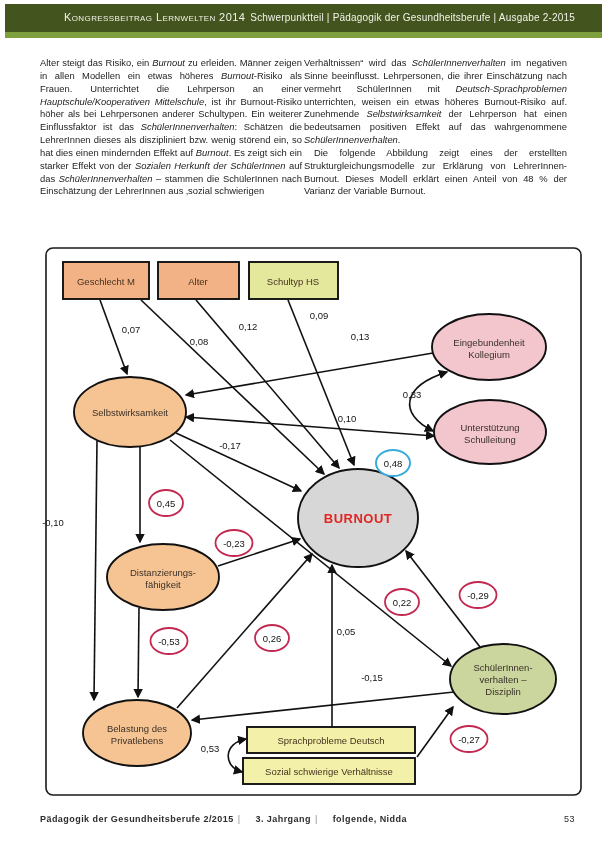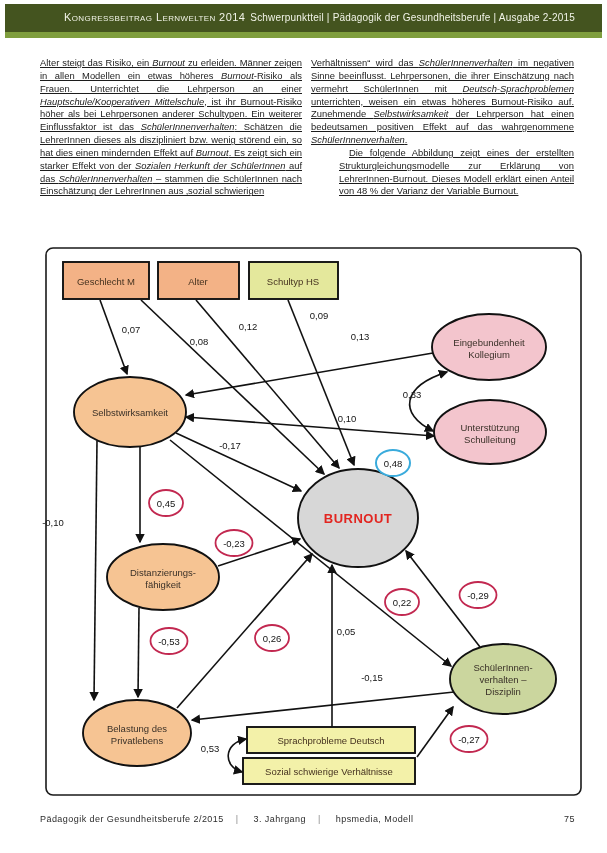--- a/index.html
+++ b/index.html
@@ -7,36 +7,36 @@
         font-family:"Liberation Sans", sans-serif;}
   
   .header-bar{position:absolute;left:5px;right:5px;top:4px;height:28px;background:#44541f;}
   .header-rule{position:absolute;left:5px;right:5px;top:32px;height:6px;background:#7f9e3e;}
   .header-left{position:absolute;left:52px;top:11px;color:#f2f4e8;font-size:11px;
         font-variant:small-caps;letter-spacing:0.4px;padding-left:12px;}
   .header-right{position:absolute;right:32px;top:12px;color:#f2f4e8;font-size:10px;letter-spacing:0.2px;}
   
   .col{position:absolute;top:57px;font-size:9.4px;line-height:12.85px;color:#1c1c1c;
         text-align:justify;}
-  .col p{margin:0;text-decoration:underline;}
-  .col p.ind{text-indent:10px;margin-left:28px;}
+  .col p{margin:0;}
+  .col p.ind{text-indent:10px;}
   #col-left{left:40px;width:262px;}
-  #col-right{left:311px;width:263px;}
+  #col-right{left:304px;width:263px;}
   
   svg text{font-family:"Liberation Sans", sans-serif;}
   .nodelabel{font-size:9.5px;fill:#3a3128;}
   .boxlabel{font-size:9.5px;fill:#45321f;}
   .burnout-label{font-size:13px;font-weight:bold;fill:#e22520;letter-spacing:0.5px;}
   .coef{font-size:9.5px;fill:#141414;}
   .edge{stroke:#111111;stroke-width:1.6;fill:none;}
   .nodeshape{stroke:#111111;stroke-width:1.9;}
   
   .footer{position:absolute;left:40px;top:814px;width:535px;font-size:9px;color:#2d2d2d;
         letter-spacing:0.45px;}
-  .footer .seg{padding-right:12px;}
+  .footer .seg{padding-right:4px;font-weight:bold;}
   .footer .sep{color:#8a8a8a;padding-right:12px;}
   .footer .pageno{position:absolute;right:0;top:0;}
 </style>
 </head>
 <body>
 
 <div id="page">
 
   <div class="header-bar"></div>
   <div class="header-rule"></div>
@@ -180,17 +180,17 @@
 
     <g>
       <ellipse cx="393" cy="463" rx="17" ry="13" fill="#ffffff" stroke="#3aabdc" stroke-width="2"></ellipse>
       <text class="coef" x="393" y="467" text-anchor="middle">0,48</text>
     </g>
   </svg>
 
   <div class="footer">
     <span class="seg">Pädagogik der Gesundheitsberufe 2/2015</span><span class="sep">|</span>
     <span class="seg">3. Jahrgang</span><span class="sep">|</span>
-    <span class="seg">hpsmedia, Modell</span>
-    <span class="pageno">75</span>
+    <span class="seg">folgende, Nidda</span>
+    <span class="pageno">53</span>
   </div>
 
 </div>
 
 </body></html>

